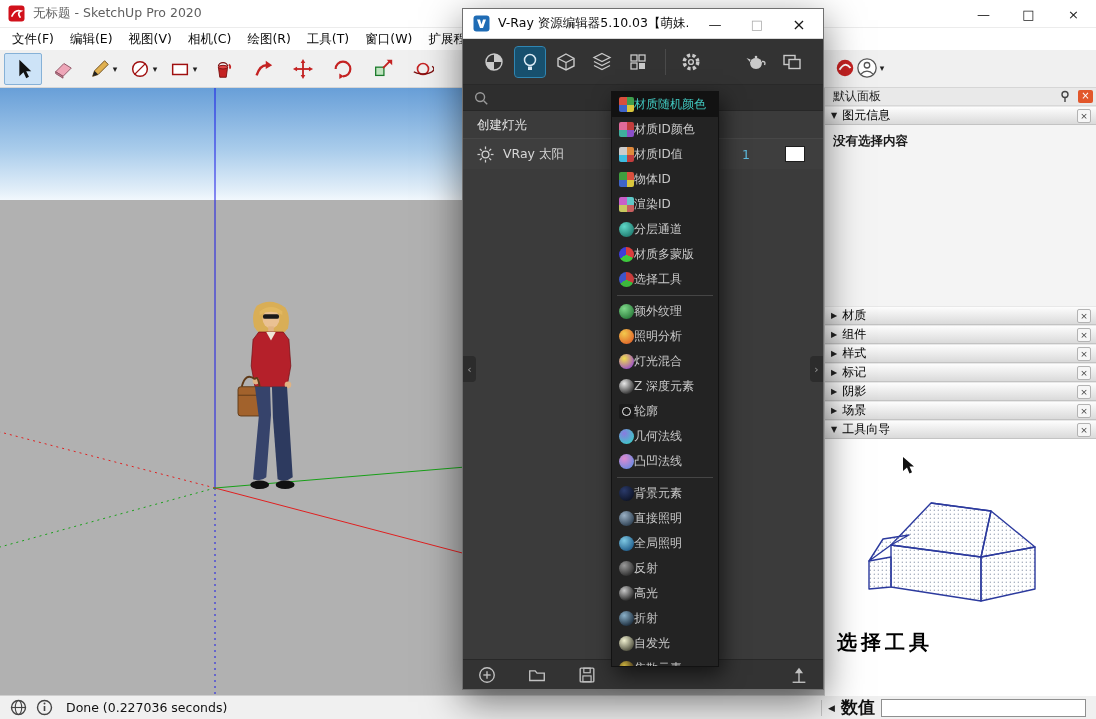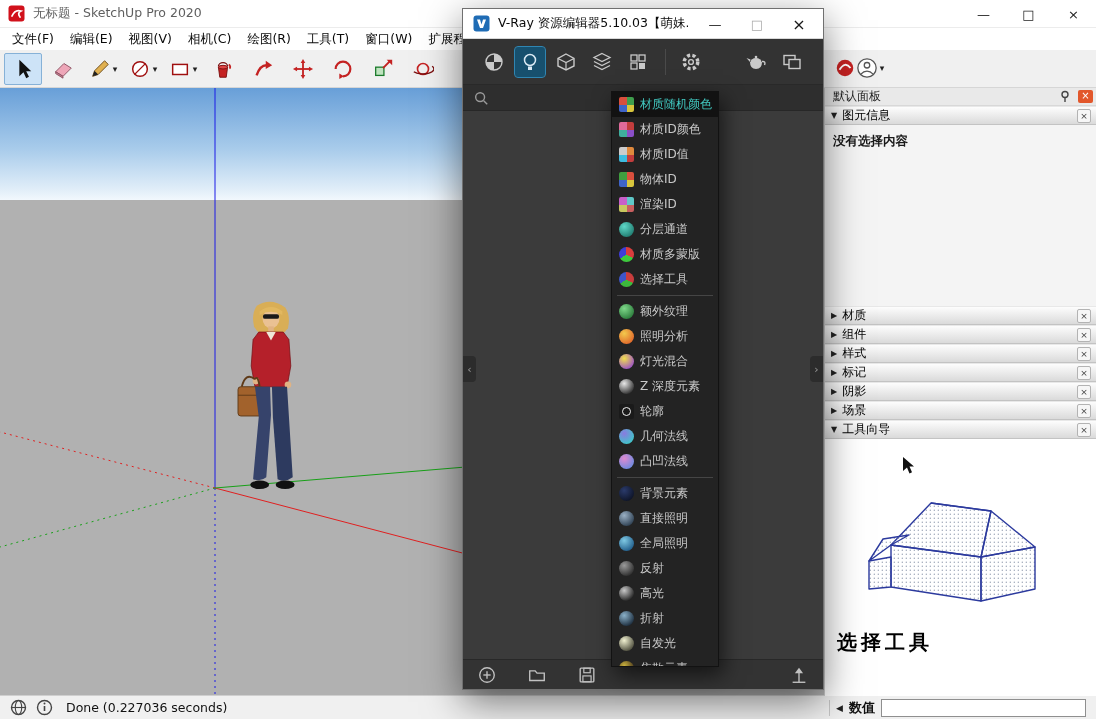--- a/index.html
+++ b/index.html
@@ -41,21 +41,21 @@
   .inst-house{position:absolute;left:36px;top:34px}
   .inst-heading{position:absolute;left:12px;top:190px;font-family:"DejaVu Serif","Liberation Serif",serif;font-weight:bold;font-size:20px;letter-spacing:4px;color:#000}
   .inst-body{position:absolute;left:12px;top:220px;width:250px;font-size:12.5px;line-height:17px;color:#111}
 
   
   .su-statusbar{position:absolute;left:0;top:695px;width:1096px;height:24px;background:#f0f0f0;border-top:1px solid #cfcfcf;display:flex;align-items:center;padding:0 10px;gap:9px}
   .status-msg{font-size:12.5px;color:#111;margin-left:4px}
   .measure{margin-left:auto;display:flex;align-items:center;gap:6px}
   .measure .vsep{width:1px;height:16px;background:#c6c6c6}
   .measure .arr{font-size:9px;color:#222}
-  .measure-label{font-weight:bold;font-size:13px}
+  .measure-label{font-weight:bold;font-size:17px}
   .measure-input{width:205px;height:18px;border:1px solid #8f8f8f;background:#fff;font-size:12px;padding:0 4px;outline:none}
 
   
   .vray{position:absolute;left:462px;top:8px;width:362px;height:682px;background:#3b3b3b;border:1px solid #707070;box-shadow:0 12px 36px rgba(0,0,0,.5);z-index:50}
   .vray-titlebar{height:30px;background:#fff;border-bottom:1px solid #d9d9d9;display:flex;align-items:center;padding-left:10px;position:relative}
   .vray-title{font-size:12.5px;color:#0a0a0a;margin-left:8px;white-space:nowrap;overflow:hidden;max-width:190px}
   .vray-wc{position:absolute;top:0;width:40px;height:30px;display:flex;align-items:center;justify-content:center;font-size:13px;color:#1a1a1a}
   .vray-wc.min{right:88px}.vray-wc.max{right:46px;color:#a9a9a9}.vray-wc.close{right:4px;font-size:16px}
   .vray-toolbar{height:46px;background:#333;border-bottom:1px solid #292929;display:flex;align-items:center;padding-left:16px;position:relative}
   .vbtn{width:30px;height:30px;display:flex;align-items:center;justify-content:center;border-radius:3px;margin-right:6px}
@@ -67,21 +67,21 @@
   .vray-search{height:26px;background:#2e2e2e;border-bottom:1px solid #272727;display:flex;align-items:center;padding-left:10px;gap:6px}
   .vray-search input{flex:1;background:transparent;border:none;outline:none;color:#ccc;font-size:12px;height:20px}
   .vray-listheader{height:28px;line-height:28px;padding-left:14px;color:#e3e3e3;font-size:12.5px;border-bottom:1px solid #474747}
   .vray-lightrow{height:30px;display:flex;align-items:center;padding-left:14px;gap:9px;color:#d6d6d6;font-size:12.5px;position:relative;background:#3e3e3e}
   .light-int{position:absolute;left:279px;color:#5db8dc}
   .light-swatch{position:absolute;left:322px;top:7px;width:20px;height:16px;background:#fff;border:1px solid #1e1e1e}
   .ctab{position:absolute;width:13px;height:26px;background:#2c2c2c;color:#9a9a9a;display:flex;align-items:center;justify-content:center;font-size:11px;top:347px;z-index:60}
   .ctab.l{left:0;border-radius:0 4px 4px 0}
   .ctab.r{right:0;border-radius:4px 0 0 4px}
   .vray-menu{position:absolute;left:148px;top:82px;width:108px;height:576px;background:#232323;border:1px solid #121212;box-shadow:4px 8px 20px rgba(0,0,0,.6);overflow:hidden;z-index:70}
-  .vmenu-row{height:25px;display:flex;align-items:center;padding-left:7px;gap:6px;color:#c9c9c9;font-size:12px;white-space:nowrap}
+  .vmenu-row{height:25px;display:flex;align-items:center;padding-left:7px;gap:0;color:#c9c9c9;font-size:12px;white-space:nowrap}
   .vmenu-row.selected{background:#121212;color:#41c8c0}
   .vmenu-sep{height:7px;position:relative}
   .vmenu-sep::after{content:"";position:absolute;left:5px;right:5px;top:3px;height:1px;background:#454545}
   .vicon{width:15px;height:15px;flex:none;position:relative;overflow:hidden;border-radius:2px}
   .vicon.grid{display:grid;grid-template-columns:1fr 1fr;grid-template-rows:1fr 1fr}
   .vicon.grid i{display:block}
   .ring-i{position:absolute;inset:3px;border:1.5px solid #fff;border-radius:50%}
   .vray-bottombar{position:absolute;left:0;bottom:0;width:360px;height:30px;background:#333;border-top:1px solid #282828;display:flex;align-items:center;padding:0 14px;gap:30px;z-index:1}
 </style>
 </head>
@@ -415,20 +415,39 @@
     </div>
 
     <div class="vray-body">
       <div class="vray-search">
         <svg width="16" height="16" viewBox="0 0 18 18">
             <circle cx="8" cy="8" r="5" fill="none" stroke="#9a9a9a" stroke-width="1.6"></circle>
             <line x1="12" y1="12" x2="16" y2="16" stroke="#9a9a9a" stroke-width="1.6"></line>
           </svg>
         <input style="">
       </div>
+      <div class="vray-listheader">创建灯光</div>
+      <div class="vray-lightrow">
+        <svg width="17" height="17" viewBox="0 0 18 18">
+            <circle cx="9" cy="9" r="3.6" fill="none" stroke="#d0d0d0" stroke-width="1.4"></circle>
+            <g stroke="#d0d0d0" stroke-width="1.3">
+              <line x1="9" y1="0.5" x2="9" y2="3.4"></line>
+              <line x1="9" y1="14.6" x2="9" y2="17.5"></line>
+              <line x1="0.5" y1="9" x2="3.4" y2="9"></line>
+              <line x1="14.6" y1="9" x2="17.5" y2="9"></line>
+              <line x1="3" y1="3" x2="5" y2="5"></line>
+              <line x1="13" y1="13" x2="15" y2="15"></line>
+              <line x1="15" y1="3" x2="13" y2="5"></line>
+              <line x1="5" y1="13" x2="3" y2="15"></line>
+            </g>
+          </svg>
+        <span>VRay 太阳</span>
+        <span class="light-int">1</span>
+        <span class="light-swatch"></span>
+      </div>
     </div>
 
     <div class="ctab l">‹</div>
     <div class="ctab r">›</div>
 
     <div class="vray-menu" id="vray-menu">
         <div class="vmenu-row selected">
           <span class="vicon grid">
             <i style="background: rgb(217, 79, 61);"></i>
             <i style="background: rgb(63, 158, 77);"></i>

